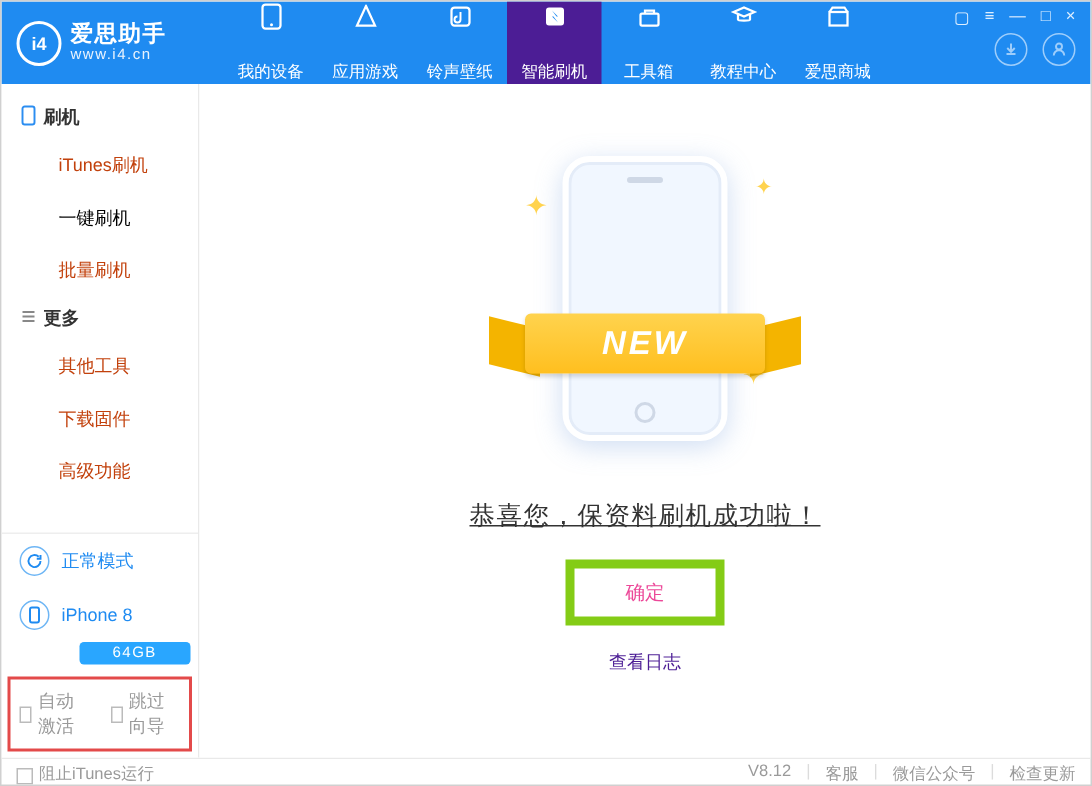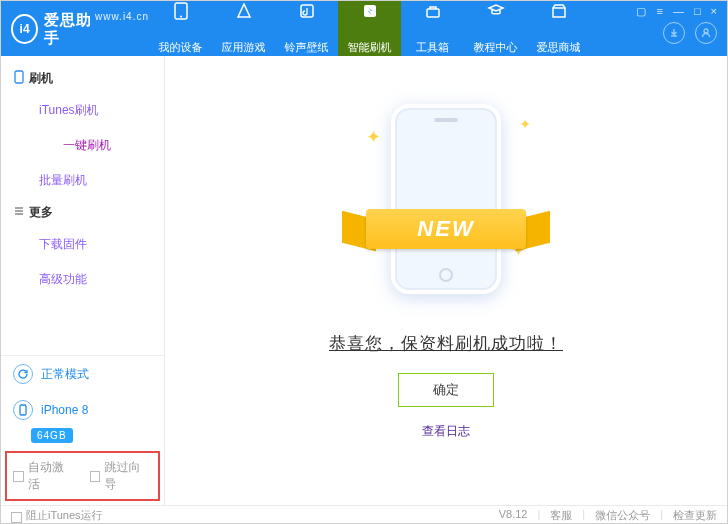--- a/index.html
+++ b/index.html
@@ -28,97 +28,97 @@
     padding-left: 10px;
     gap: 6px;
   }
   .logo-circle {
     width: 30px; height: 30px;
     border: 2px solid #fff;
     border-radius: 50%;
     display: flex; align-items: center; justify-content: center;
     font-size: 12px; font-weight: bold; color: #fff;
   }
-  .brand-text { display: flex; flex-direction: row; line-height: 1.15;}
+  .brand-text { display: flex; flex-direction: column; line-height: 1.15;}
   .brand-title { font-size: 15px; font-weight: bold; letter-spacing: 1px;}
   .brand-sub { font-size: 10px; opacity: .9; letter-spacing: 1px;}
   .tabs {
     flex: 1;
     display: flex;
   }
   .tab {
     width: 63px;
     display: flex;
     flex-direction: column;
     align-items: center;
     justify-content: center;
     gap: 20px;
     font-size: 11px;
     color: #fff;
     cursor: pointer;
   }
-  .tab.active { background: #4d7c0f; }
+  .tab.active { background: #4c1d95; }
   .tab .icon { width: 20px; height: 18px; display:flex; align-items:center; justify-content:center; }
   .tab svg { fill: #fff; }
   .right-ctrls {
     display:flex; flex-direction: column; align-items: flex-end;
     padding: 4px 10px 0 0; gap: 4px;
   }
   .win-btns { display:flex; gap:10px; font-size:11px; color:#dfefff;}
   .win-btns span { cursor:pointer; }
   .acct-btns { display:flex; gap:10px; }
   .acct-btns .circ {
     width:22px; height:22px; border:1.5px solid #9dcdfb; border-radius:50%;
     display:flex; align-items:center; justify-content:center; color:#bedcfa; font-size:12px;
   }
 
   
   .main {
     display:flex;
     height: 449px; 
   }
   .sidebar {
-    width: 164px;
+    width: 132px;
     border-right: 1px solid #e9e9e9;
     display:flex;
     flex-direction: column;
     background:#fff;
   }
   .sb-scroll { flex:1; padding-top:8px; }
   .sb-group-title {
     display:flex; align-items:center; gap:6px;
     font-size:12px; color:#333; font-weight:bold;
     padding: 6px 12px;
   }
   .sb-group-title .bars{
     display:inline-block; width:10px;
   }
   .sb-item {
     padding: 9px 12px 9px 38px;
     font-size: 12px;
-    color:#8b5cf6;
+    color:#c2410c;
     cursor:pointer;
   }
-  .sb-item.active { color:#a21caf;margin-left:24px; }
+  .sb-item.active { color:#000000; }
 
   .sb-bottom {
     border-top:1px solid #eee;
   }
   .sb-line {
     display:flex; align-items:center; gap:8px;
     padding: 8px 12px;
     color:#1f8bf1;
   }
   .sb-line .ricon{
     width:20px;height:20px;border-radius:50%;border:1.5px solid #6eb6f5;
     display:flex;align-items:center;justify-content:center;color:#1f8bf1;font-size:11px;
   }
   .badge {
     display:inline-block; background:#29a6ff; color:#fff; font-size:10px;
-    padding:2px 6px; border-radius:3px; margin-left:18px; letter-spacing:1px;
+    padding:2px 22px; border-radius:3px; margin-left:40px; letter-spacing:1px;
   }
   .checks-row {
     border:2px solid #e34a4a;
     margin:4px;
     padding:6px 6px;
     display:flex; gap:14px;
     color:#9a9a9a;
     font-size:12px;
   }
   .chk { display:flex; align-items:center; gap:4px; }
@@ -175,24 +175,24 @@
   .success-text{
     margin-top:16px;
     font-size:17px;
     color:#333;
     letter-spacing:1px;
     text-decoration:underline;
   }
   .ok-btn{
     margin-top:18px;
     padding:7px 34px;
-    border:1px solid #84cc16;
+    border:6px solid #84cc16;
     background:#fff;
     font-size:13px;
-    color:#404040;
+    color:#ec4899;
     cursor:pointer;
   }
   .view-log{
     margin-top:16px;
     color:#4c1d95;
     font-size:12px;
     cursor:pointer;
   }
 
   
@@ -327,20 +327,21 @@
       <div class="sb-item">批量刷机</div>
 
       <div class="sb-group-title">
         <span class="bars">
           <svg width="12" height="12" viewBox="0 0 12 12">
               <path d="M2 3h8M2 6h8M2 9h8" stroke="#888" stroke-width="1.3"></path>
             </svg>
         </span>
         <span>更多</span>
       </div>
+      <div class="sb-item">其他工具</div>
       <div class="sb-item">下载固件</div>
       <div class="sb-item">高级功能</div>
     </div>
 
     <div class="sb-bottom">
       <div class="sb-line">
         <span class="ricon">
           <svg width="12" height="12" viewBox="0 0 12 12">
               <path d="M10 6a4 4 0 1 1-1.2-2.8M10 2v2.5H7.5" fill="none" stroke="#1f8bf1" stroke-width="1.3"></path>
             </svg>

